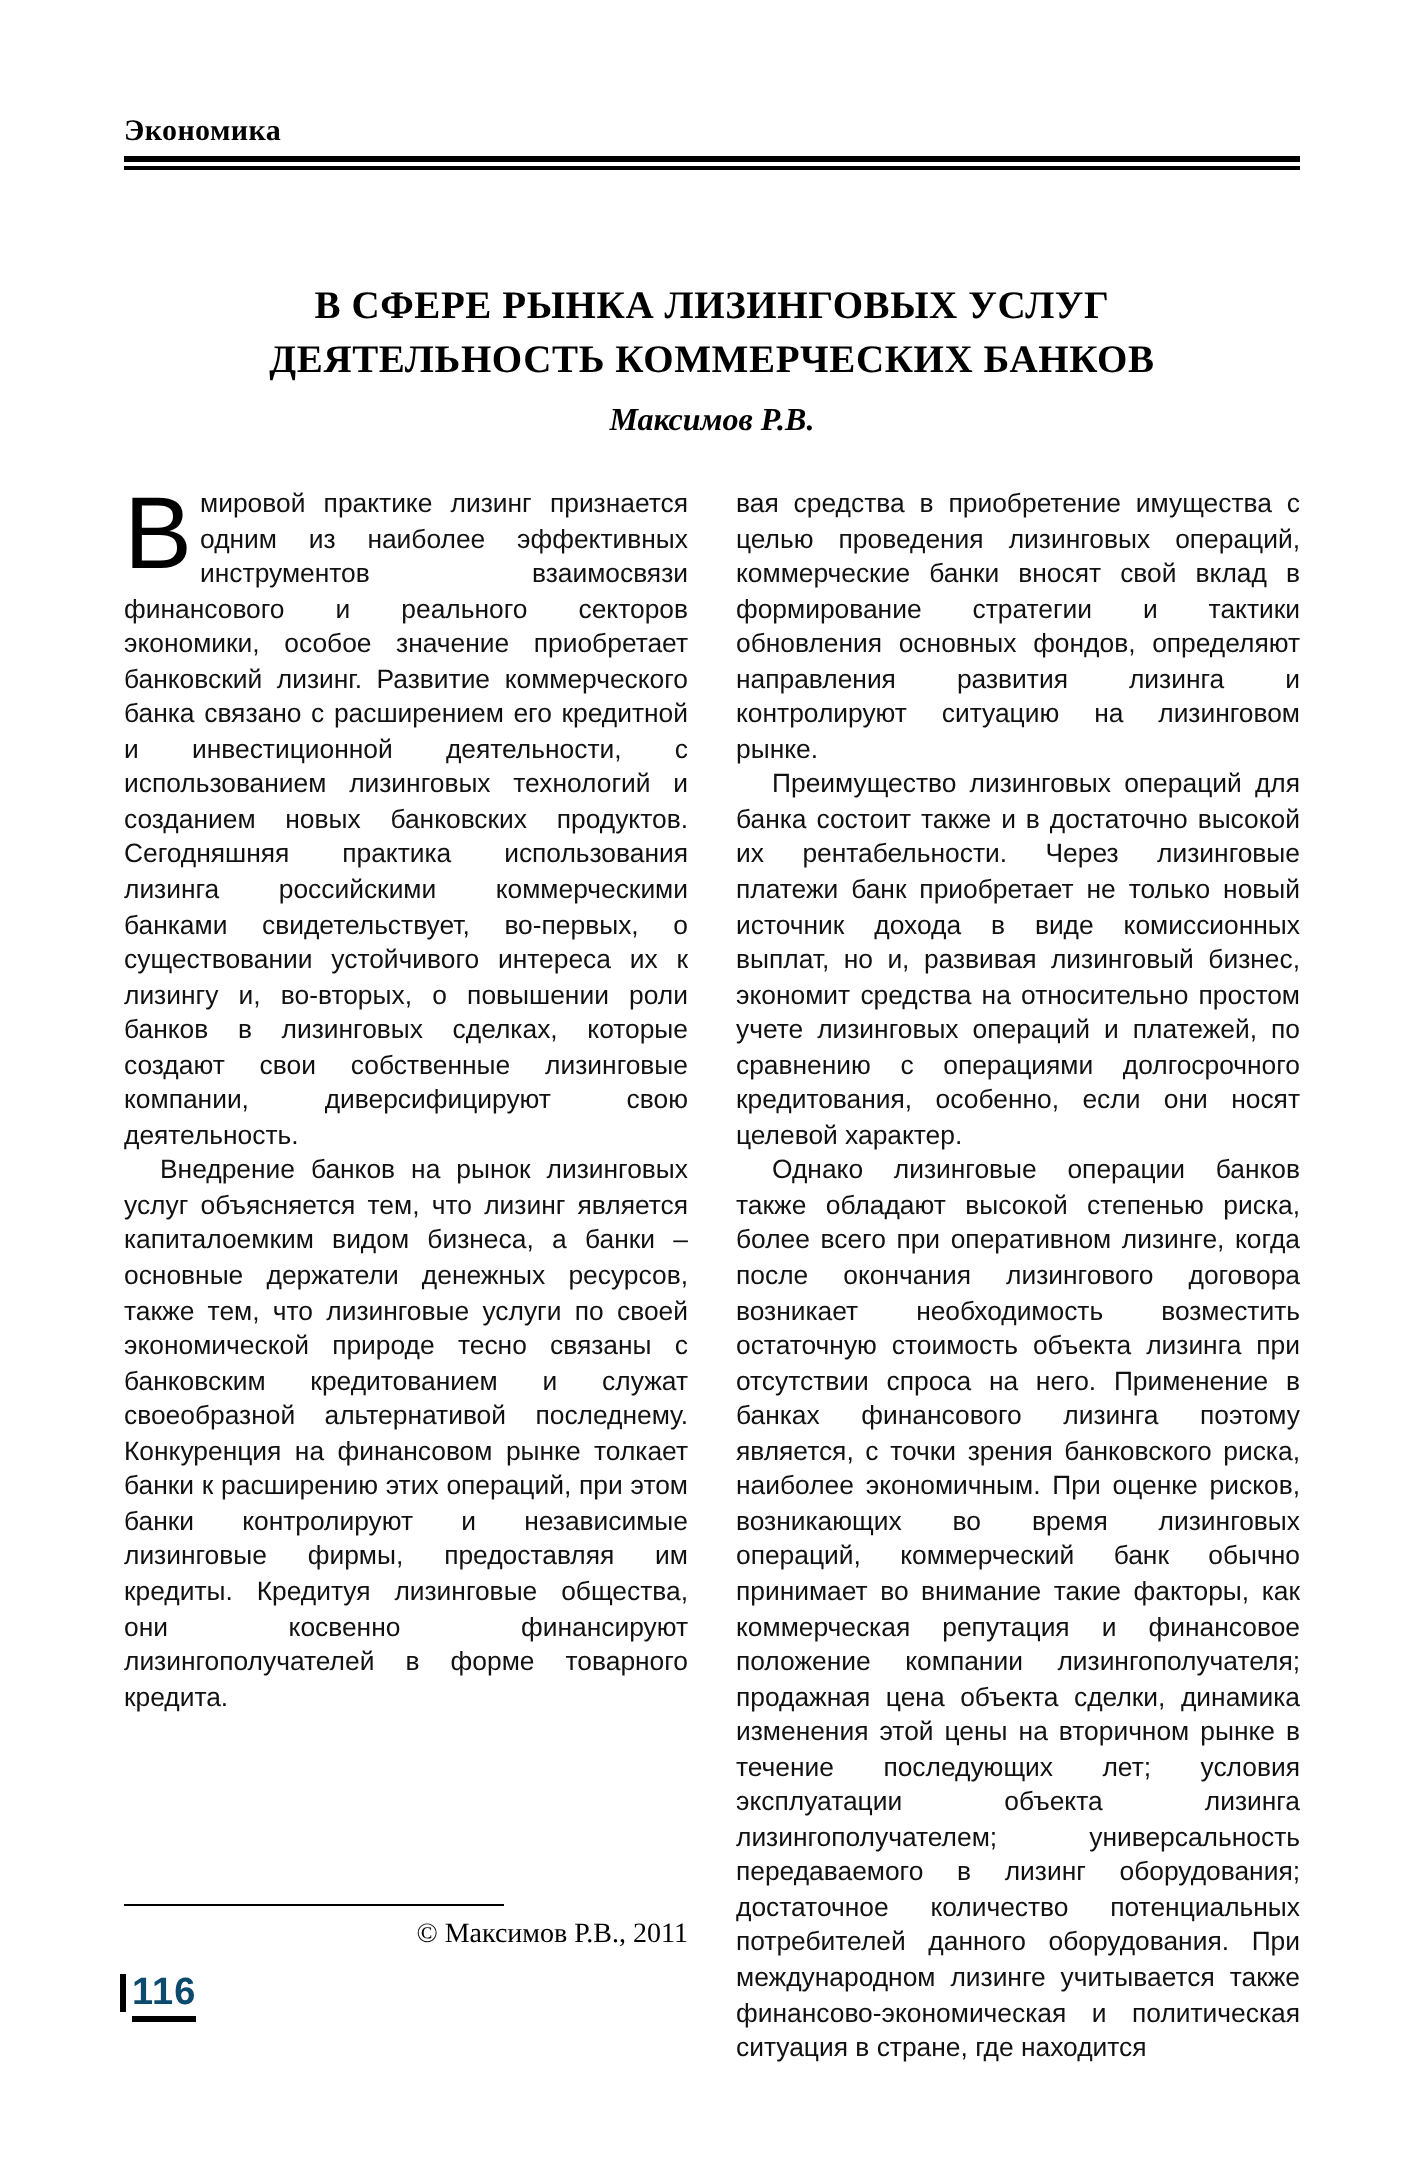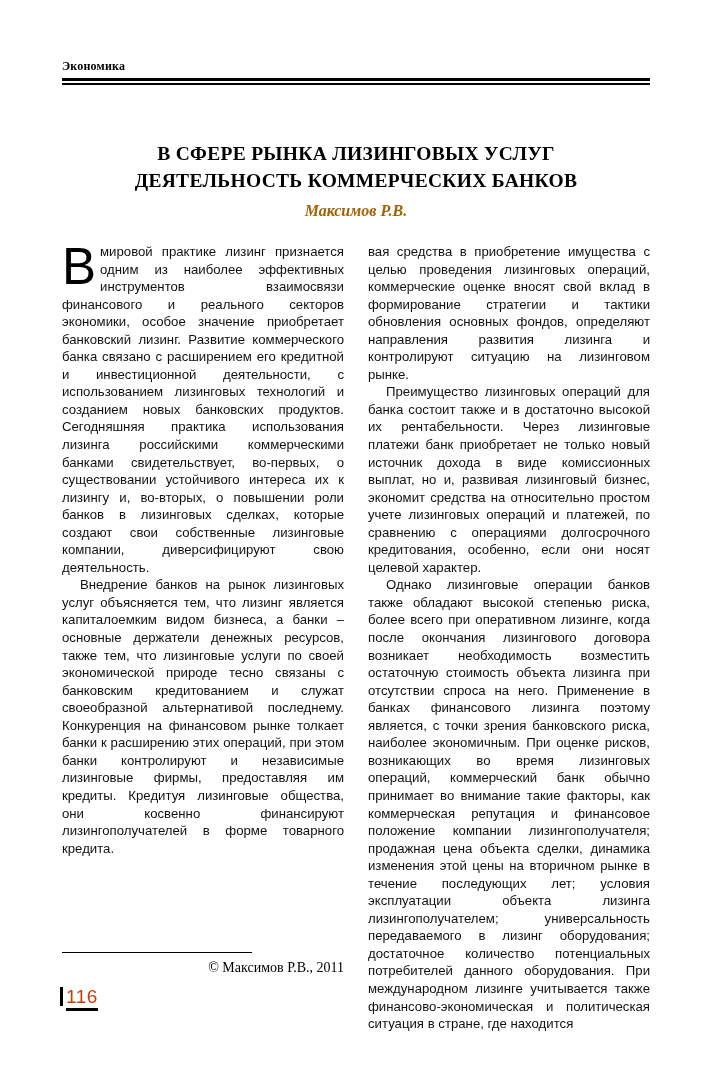--- a/index.html
+++ b/index.html
@@ -23,21 +23,21 @@
   
   #running-head {
     position: absolute;
     left: 62px;
     top: 58px;
     width: 588px;
   }
   #running-head .rh-text {
     font-family: "Liberation Serif", serif;
     font-weight: bold;
-    font-size: 12px;
+    font-size: 15px;
     letter-spacing: 0.2px;
     color: #000000;
     line-height: 16px;
   }
   #running-head .rule-thick {
     margin-top: 4px;
     height: 3px;
     background: #000000;
   }
   #running-head .rule-thin {
@@ -62,21 +62,21 @@
     letter-spacing: 0.3px;
     color: #000000;
   }
   #title-block .byline {
     font-family: "Liberation Serif", serif;
     font-weight: bold;
     font-style: italic;
     font-size: 16px;
     line-height: 24px;
     margin-top: 5px;
-    color: #a16207;
+    color: #000000;
   }
 
   
   #body-columns {
     position: absolute;
     left: 62px;
     top: 243px;
     width: 588px;
     height: 700px;
     display: flex;
@@ -150,25 +150,25 @@
   #folio .folio-bar {
     position: absolute;
     left: 0;
     top: 1px;
     width: 2.5px;
     height: 19px;
     background: #000000;
   }
   #folio .folio-num {
     font-family: "Liberation Sans", sans-serif;
-    font-weight: normal;
+    font-weight: bold;
     font-size: 19px;
     line-height: 21px;
     letter-spacing: 0.5px;
-    color: #c2410c;
+    color: #0c4a6e;
   }
   #folio .folio-underline {
     height: 2.5px;
     background: #000000;
     width: 100%;
     margin-top: 1px;
   }
 </style>
 </head>
 <body>
@@ -188,21 +188,21 @@
   </div>
 
   <div id="body-columns">
 
     <div class="col">
       <p class="lead"><span class="dropcap">В</span><span>мировой практике лизинг признается одним из наиболее эффективных инструментов взаимосвязи финансового и реального секторов экономики, особое значение приобретает банковский лизинг. Развитие коммерческого банка связано с расширением его кредитной и инвестиционной деятельности, с использованием лизинговых технологий и созданием новых банковских продуктов. Сегодняшняя практика использования лизинга российскими коммерческими банками свидетельствует, во-первых, о существовании устойчивого интереса их к лизингу и, во-вторых, о повышении роли банков в лизинговых сделках, которые создают свои собственные лизинговые компании, диверсифицируют свою деятельность.</span></p>
       <p class="indent">Внедрение банков на рынок лизинговых услуг объясняется тем, что лизинг является капиталоемким видом бизнеса, а банки – основные держатели денежных ресурсов, также тем, что лизинговые услуги по своей экономической природе тесно связаны с банковским кредитованием и служат своеобразной альтернативой последнему. Конкуренция на финансовом рынке толкает банки к расширению этих операций, при этом банки контролируют и независимые лизинговые фирмы, предоставляя им кредиты. Кредитуя лизинговые общества, они косвенно финансируют лизингополучателей в форме товарного кредита.</p>
     </div>
 
     <div class="col">
-      <p class="lead">вая средства в приобретение имущества с целью проведения лизинговых операций, коммерческие оценке вносят свой вклад в формирование стратегии и тактики обновления основных фондов, определяют направления развития лизинга и контролируют ситуацию на лизинговом рынке.</p>
+      <p class="lead">вая средства в приобретение имущества с целью проведения лизинговых операций, коммерческие банки вносят свой вклад в формирование стратегии и тактики обновления основных фондов, определяют направления развития лизинга и контролируют ситуацию на лизинговом рынке.</p>
       <p class="indent">Преимущество лизинговых операций для банка состоит также и в достаточно высокой их рентабельности. Через лизинговые платежи банк приобретает не только новый источник дохода в виде комиссионных выплат, но и, развивая лизинговый бизнес, экономит средства на относительно простом учете лизинговых операций и платежей, по сравнению с операциями долгосрочного кредитования, особенно, если они носят целевой характер.</p>
       <p class="indent">Однако лизинговые операции банков также обладают высокой степенью риска, более всего при оперативном лизинге, когда после окончания лизингового договора возникает необходимость возместить остаточную стоимость объекта лизинга при отсутствии спроса на него. Применение в банках финансового лизинга поэтому является, с точки зрения банковского риска, наиболее экономичным. При оценке рисков, возникающих во время лизинговых операций, коммерческий банк обычно принимает во внимание такие факторы, как коммерческая репутация и финансовое положение компании лизингополучателя; продажная цена объекта сделки, динамика изменения этой цены на вторичном рынке в течение последующих лет; условия эксплуатации объекта лизинга лизингополучателем; универсальность передаваемого в лизинг оборудования; достаточное количество потенциальных потребителей данного оборудования. При международном лизинге учитывается также финансово-экономическая и политическая ситуация в стране, где находится</p>
     </div>
 
   </div>
 
   <div id="footnote">
     <div class="fn-rule"></div>
     <div class="fn-text">© Максимов Р.В., 2011</div>
   </div>

